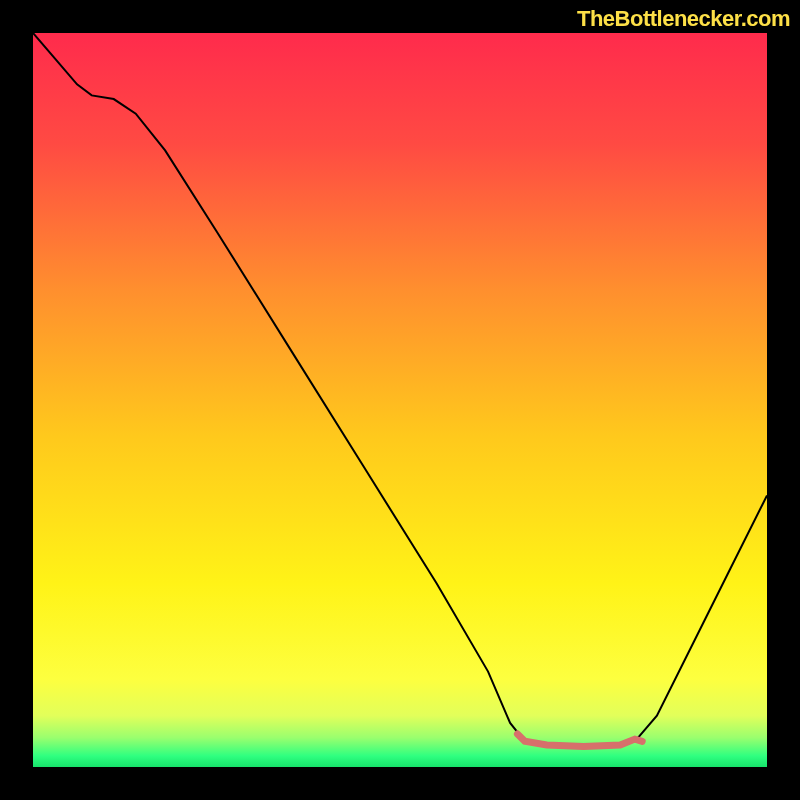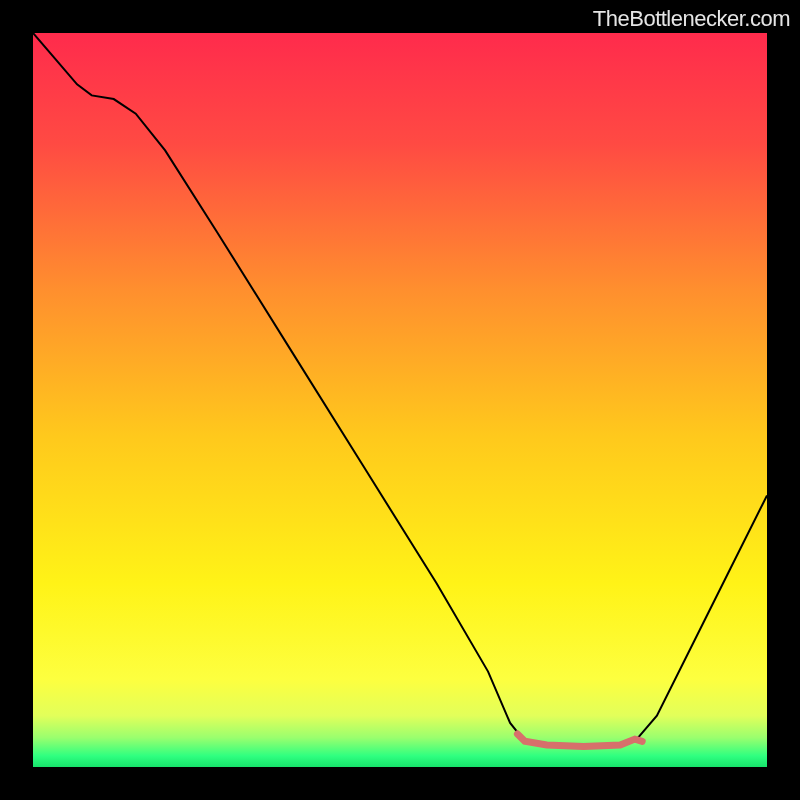--- a/index.html
+++ b/index.html
@@ -1,23 +1,23 @@
 <!DOCTYPE html>
 <html><head>
 <meta charset="utf-8">
 <style>
   * { margin: 0; padding: 0; box-sizing: border-box; }
   body { width: 800px; height: 800px; background: #000; position: relative; font-family: Arial, sans-serif; }
   .attribution {
     position: absolute;
     top: 6px;
     right: 10px;
-    color: #e5e5e5;
+    color: #fde047;
     font-size: 22px;
-    font-weight: normal;
+    font-weight: bold;
     letter-spacing: -0.5px;
     z-index: 10;
     text-align: center;
   }
   .plot-area {
     position: absolute;
     left: 33px;
     top: 33px;
     width: 734px;
     height: 734px;

